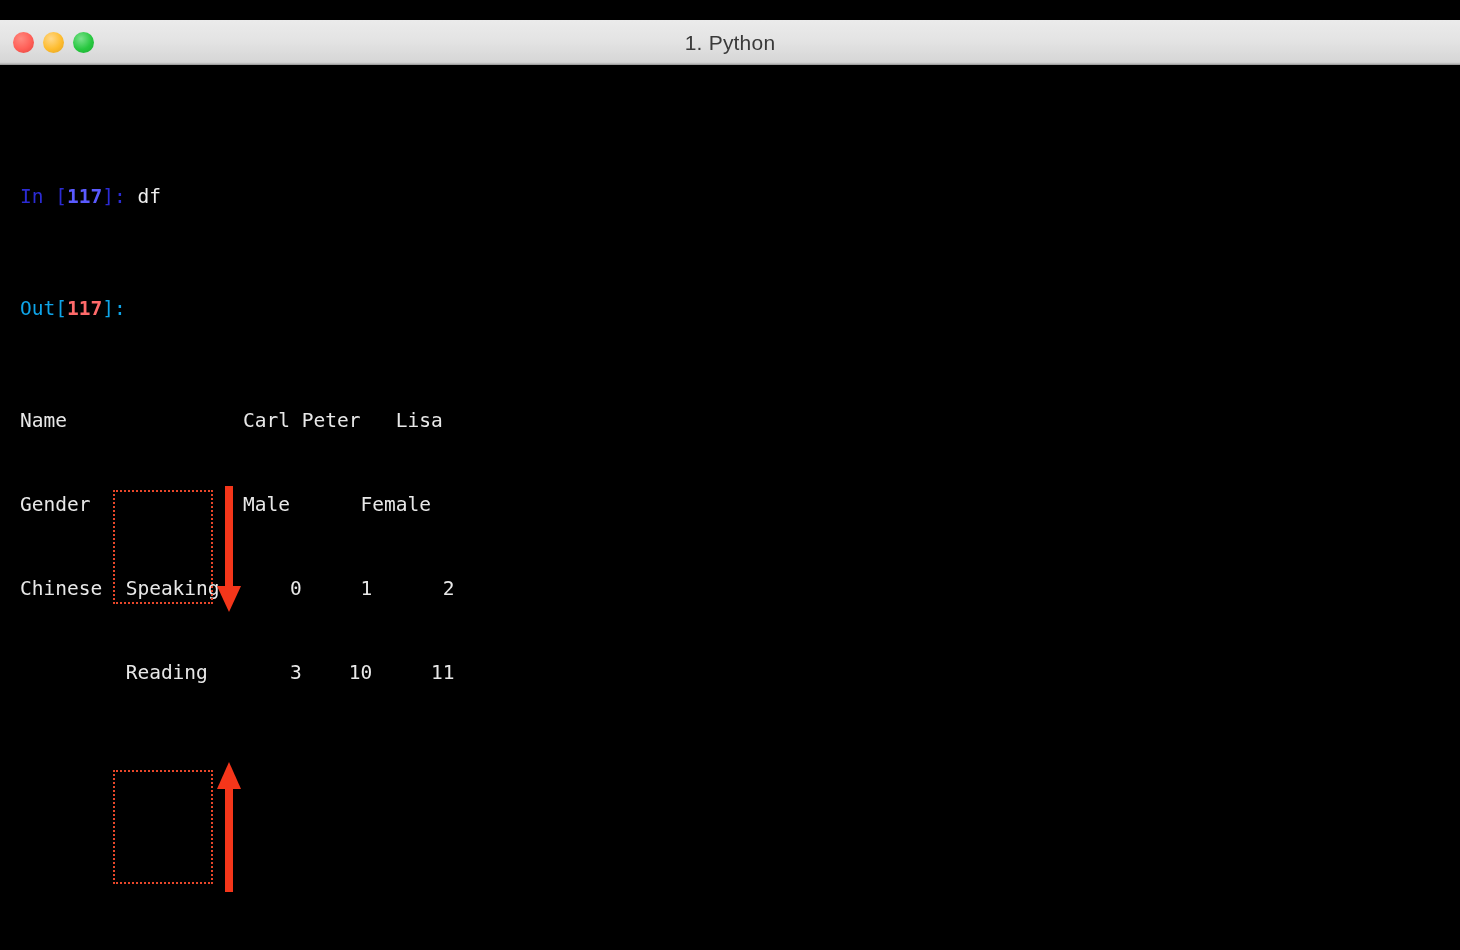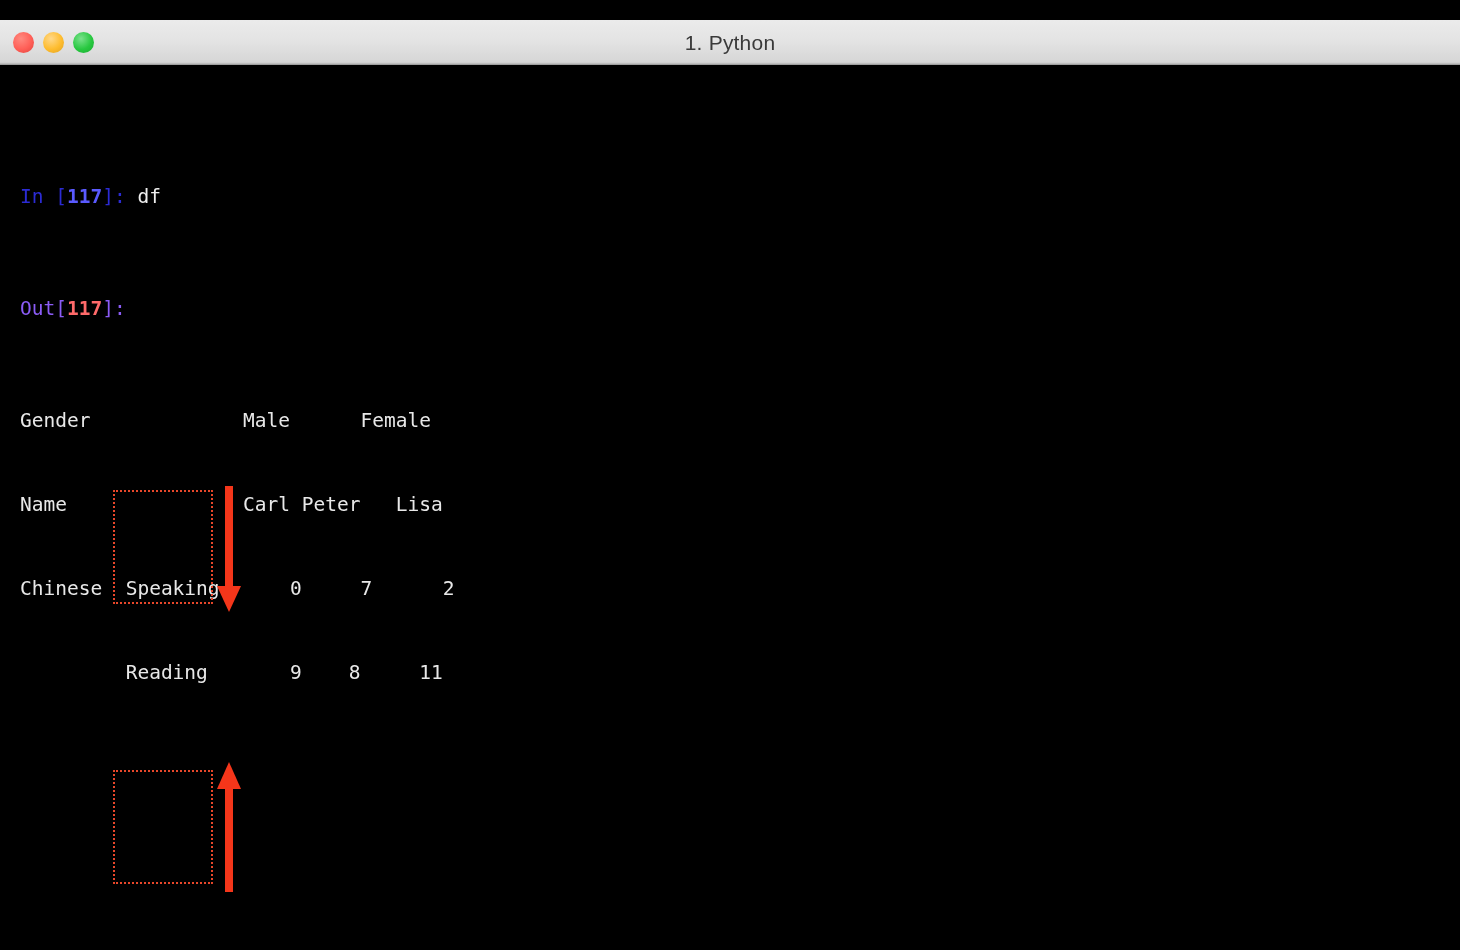--- a/index.html
+++ b/index.html
@@ -67,21 +67,21 @@
     line-height: 28px;
     color: #e8e8e8;
     white-space: pre;
     padding: 5px 0 0 20px;
   }
 
   .line { height: 28px; white-space: pre; }
 
   .c-in     { color: #2b2bd4; }
   .c-innum  { color: #5a5aff; font-weight: bold; }
-  .c-out    { color: #8b5cf6; }
+  .c-out    { color: #0ea5e9; }
   .c-outnum { color: #ff6a6a; font-weight: bold; }
   .c-txt    { color: #eeeeee; }
 
   
   .ann-box {
     position: absolute;
     border: 2px dotted #e8472a;
     pointer-events: none;
     border-radius: 1px;
   }
@@ -104,24 +104,24 @@
     <div id="window-title">1. Python</div>
   </div>
 
   <div id="terminal">
 
     
     <div class="line"><span class="c-in">In</span><span class="c-in"> [</span><span class="c-innum">117</span><span class="c-in">]</span><span class="c-in">: </span><span class="c-txt">df</span></div>
 
     <div class="line"><span class="c-out">Out</span><span class="c-out">[</span><span class="c-outnum">117</span><span class="c-out">]</span><span class="c-out">:</span></div>
 
+    <div class="line">Name               Carl Peter   Lisa</div>
     <div class="line">Gender             Male      Female</div>
-    <div class="line">Name               Carl Peter   Lisa</div>
-    <div class="line">Chinese  Speaking      0     7      2</div>
-    <div class="line">         Reading       9    8     11</div>
+    <div class="line">Chinese  Speaking      0     1      2</div>
+    <div class="line">         Reading       3    10     11</div>
     
 
     
     
 
     
 
     
     
     

